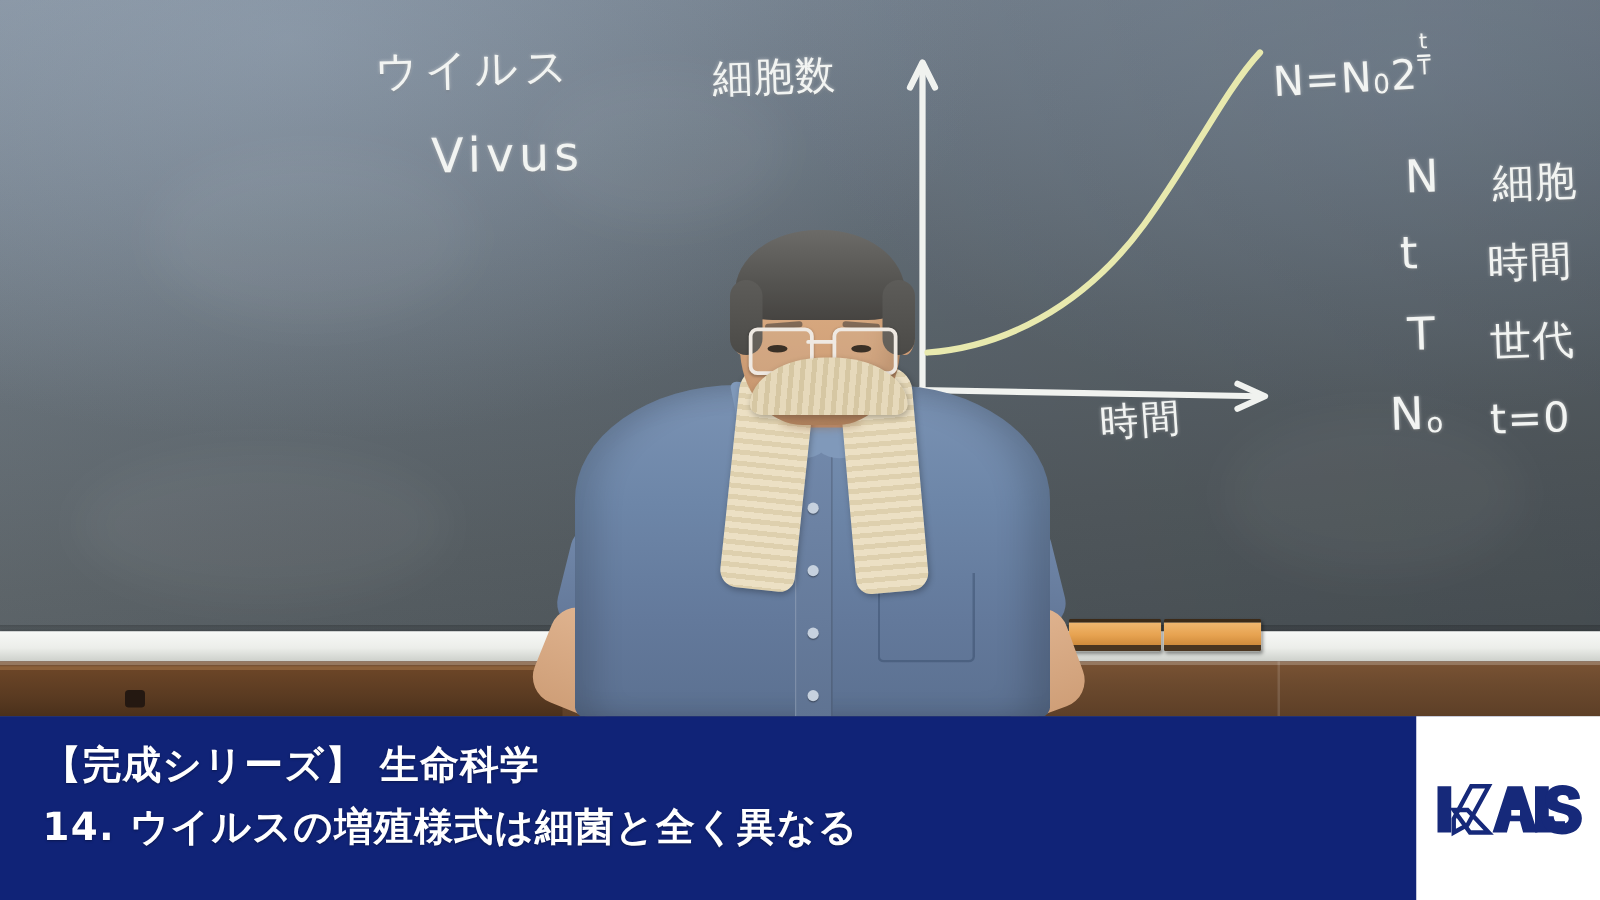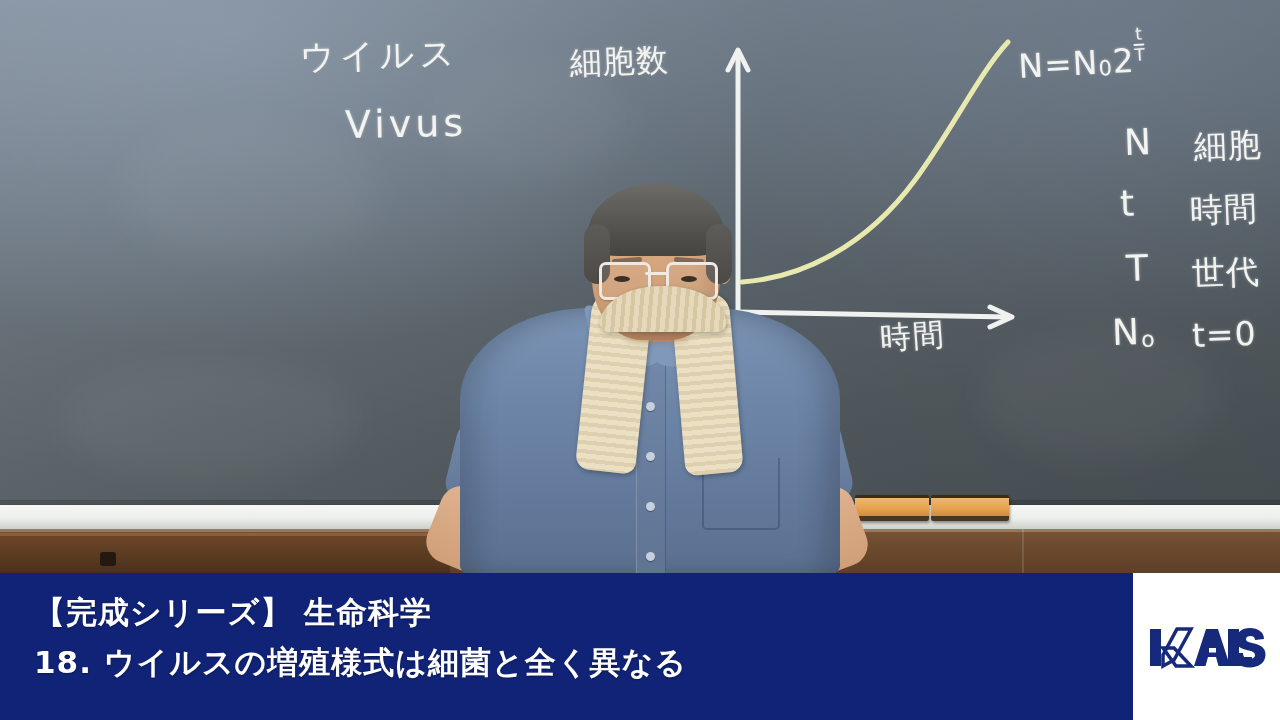--- a/index.html
+++ b/index.html
@@ -450,21 +450,21 @@
       <div class="p-chin-shadow"></div>
 
       <div class="towel" id="towel-neck"></div>
     </div>
 
   </div>
 
   <div id="banner">
     <div id="banner-text">
       <span id="banner-line-1">【完成シリーズ】 生命科学</span>
-      <span id="banner-line-2">18. ウイルスの増殖様式は細菌と全く異なる</span>
+      <span id="banner-line-2">14. ウイルスの増殖様式は細菌と全く異なる</span>
     </div>
   </div>
 
   <div id="logo-box">
     <svg id="logo-svg" viewBox="0 0 236 108">
       <g fill="#16297a">
 
         <rect x="4" y="18" width="22" height="74"></rect>
 
         <path d="M30 92 L30 70 L58 18 L86 18 L52 80 Z" fill="none" stroke="#16297a" stroke-width="7"></path>

